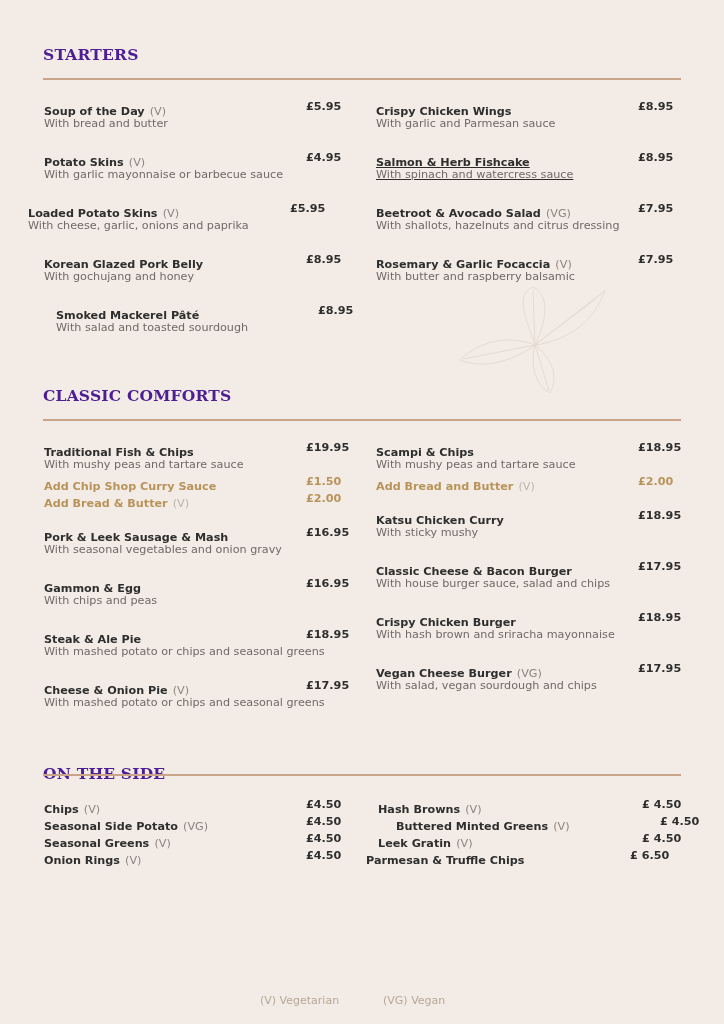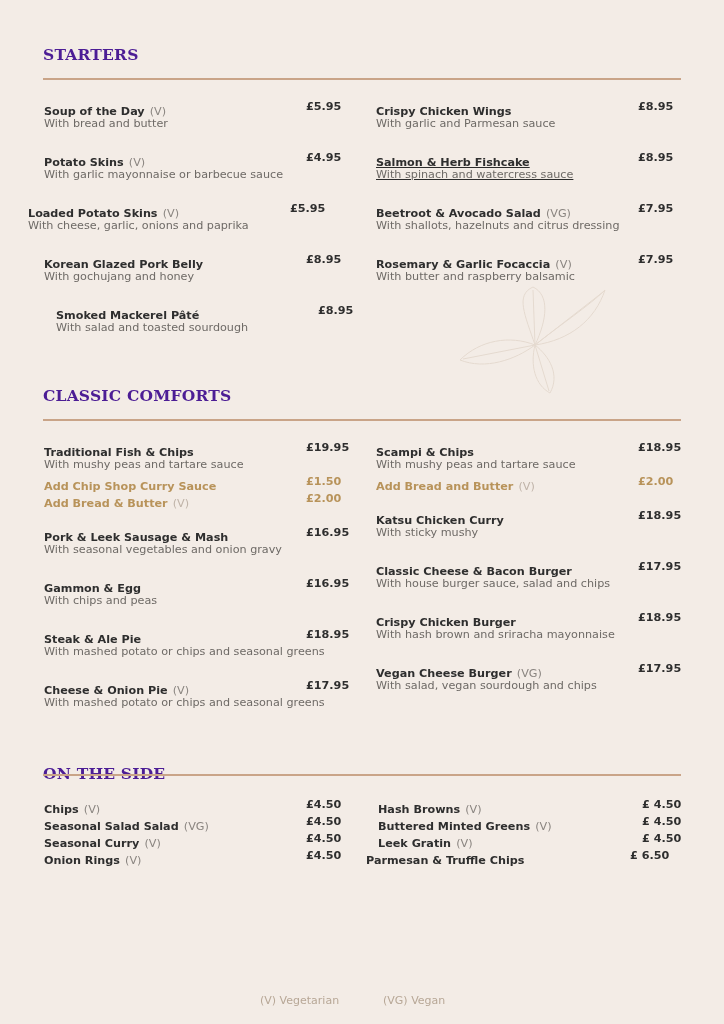--- a/index.html
+++ b/index.html
@@ -126,34 +126,34 @@
   </div>
 
 <div class="section-title" style="top:764px">ON THE SIDE</div>
 <div class="rule" style="top:774px"></div>
 
 <div id="sides-left">
     <div class="item" style="left: 44px; top: 798px;">
       <div class="row"><span class="name">Chips</span> <span class="tag">(V)</span><span class="price" style="left: 262px;">£4.50</span></div>
     </div>
     <div class="item" style="left: 44px; top: 815px;">
-      <div class="row"><span class="name">Seasonal Salad Salad</span> <span class="tag">(VG)</span><span class="price" style="left: 262px;">£4.50</span></div>
+      <div class="row"><span class="name">Seasonal Side Potato</span> <span class="tag">(VG)</span><span class="price" style="left: 262px;">£4.50</span></div>
     </div>
     <div class="item" style="left: 44px; top: 832px;">
-      <div class="row"><span class="name">Seasonal Curry</span> <span class="tag">(V)</span><span class="price" style="left: 262px;">£4.50</span></div>
+      <div class="row"><span class="name">Seasonal Greens</span> <span class="tag">(V)</span><span class="price" style="left: 262px;">£4.50</span></div>
     </div>
     <div class="item" style="left: 44px; top: 849px;">
       <div class="row"><span class="name">Onion Rings</span> <span class="tag">(V)</span><span class="price" style="left: 262px;">£4.50</span></div>
     </div>
   </div>
 <div id="sides-right">
     <div class="item" style="left: 378px; top: 798px;">
       <div class="row"><span class="name">Hash Browns</span> <span class="tag">(V)</span><span class="price" style="left: 264px;">£ 4.50</span></div>
     </div>
-    <div class="item" style="left: 378px; top: 815px;">
+    <div class="item" style="left: 396px; top: 815px;">
       <div class="row"><span class="name">Buttered Minted Greens</span> <span class="tag">(V)</span><span class="price" style="left: 264px;">£ 4.50</span></div>
     </div>
     <div class="item" style="left: 378px; top: 832px;">
       <div class="row"><span class="name">Leek Gratin</span> <span class="tag">(V)</span><span class="price" style="left: 264px;">£ 4.50</span></div>
     </div>
     <div class="item" style="left: 366px; top: 849px;">
       <div class="row"><span class="name">Parmesan &amp; Truffle Chips</span><span class="price" style="left: 264px;">£ 6.50</span></div>
     </div>
   </div>
 

